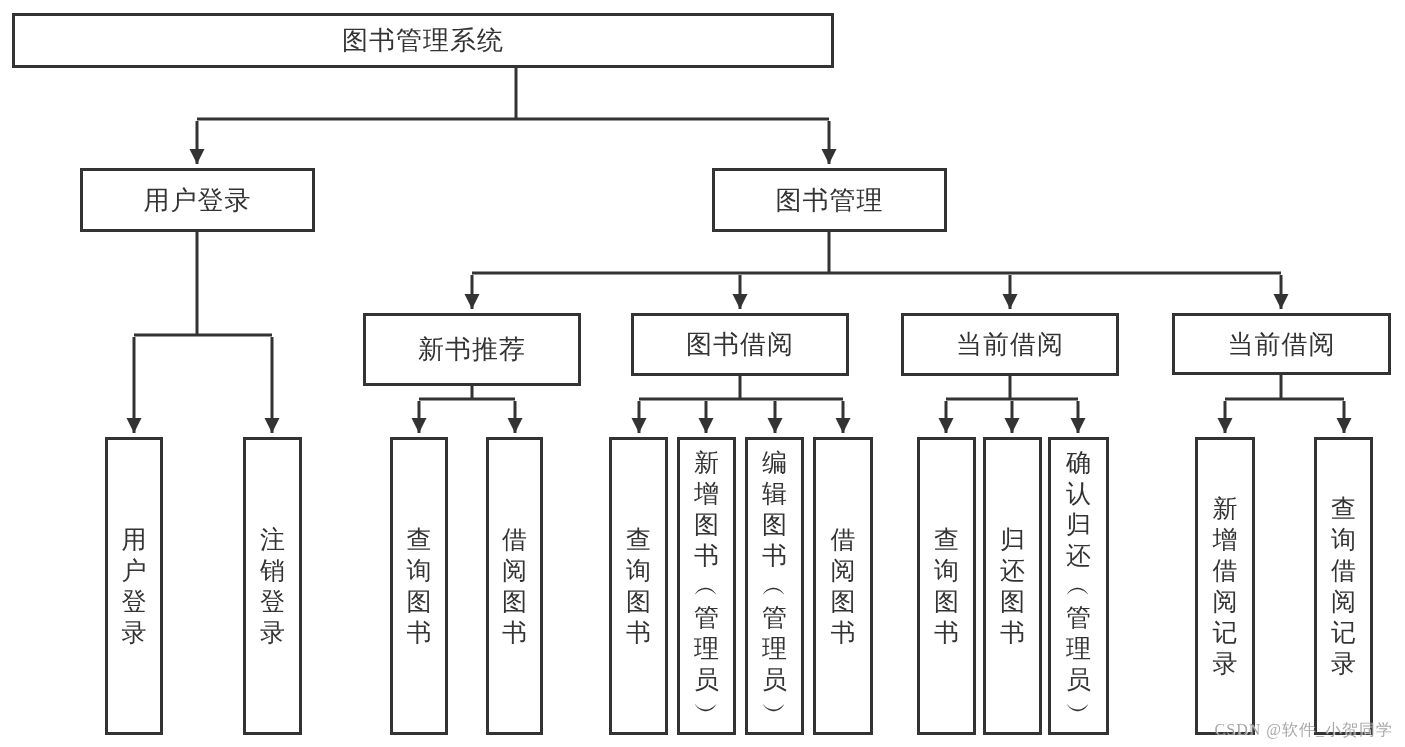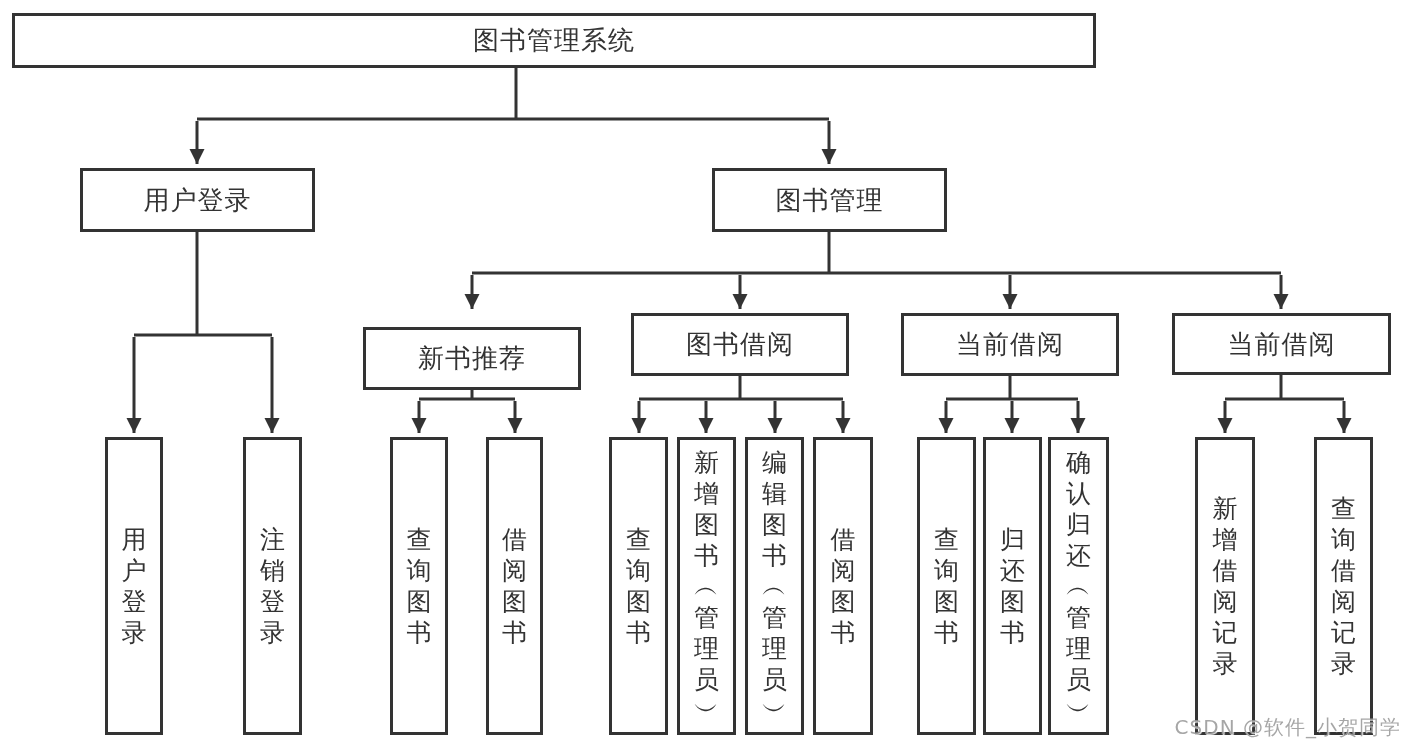--- a/index.html
+++ b/index.html
@@ -25,27 +25,28 @@
   }
   .node { font-size: 26px; letter-spacing: 1px; }
   .vnode {
     font-size: 25px;
     line-height: 31px;
     text-align: center;
     white-space: pre-line;
   }
   .watermark {
     position: absolute;
-    right: 4px;
+    right: 12px;
     bottom: 6px;
     z-index: 3;
-    font-size: 20px;
+    font-size: 16px;
     color: rgba(150,150,150,0.85);
     text-shadow: 1px 1px 1px rgba(255,255,255,0.9);
     letter-spacing: 1px;
+    font-family: Liberation Serif, serif;
   }
 </style>
 </head>
 <body>
 
 <div id="stage">
 
   <svg class="connectors" width="1405" height="747" viewBox="0 0 1405 747">
     <defs>
       <marker id="arrow" viewBox="0 0 12 12" refX="10" refY="6" markerWidth="8" markerHeight="6" orient="auto">
@@ -89,26 +90,26 @@
       <path d="M1012 401 V433" marker-end="url(#arrow)"></path>
       <path d="M1078 401 V433" marker-end="url(#arrow)"></path>
 
       <path d="M1281 374 V399"></path>
       <path d="M1225 399 H1344"></path>
       <path d="M1225 401 V433" marker-end="url(#arrow)"></path>
       <path d="M1344 401 V433" marker-end="url(#arrow)"></path>
     </g>
   </svg>
 
-  <div class="node" style="left:12px; top:13px; width:1084px; height:55px;">图书管理系统</div>
+  <div class="node" style="left:12px; top:13px; width:822px; height:55px;">图书管理系统</div>
 
   <div class="node" style="left:712px; top:168px; width:235px; height:64px;">图书管理</div>
   <div class="node" style="left:80px; top:168px; width:235px; height:64px;">用户登录</div>
 
-  <div class="node" style="left:363px; top:327px; width:218px; height:63px;">新书推荐</div>
+  <div class="node" style="left:363px; top:313px; width:218px; height:73px;">新书推荐</div>
   <div class="node" style="left:901px; top:313px; width:218px; height:63px;">当前借阅</div>
   <div class="node" style="left:631px; top:313px; width:218px; height:63px;">图书借阅</div>
   <div class="node" style="left:1172px; top:313px; width:219px; height:62px;">当前借阅</div>
 
   <div class="vnode" style="left:105px; top:437px; width:58px; height:298px;">用
 户
 登
 录</div>
   <div class="vnode" style="left:243px; top:437px; width:59px; height:298px;">注
 销

